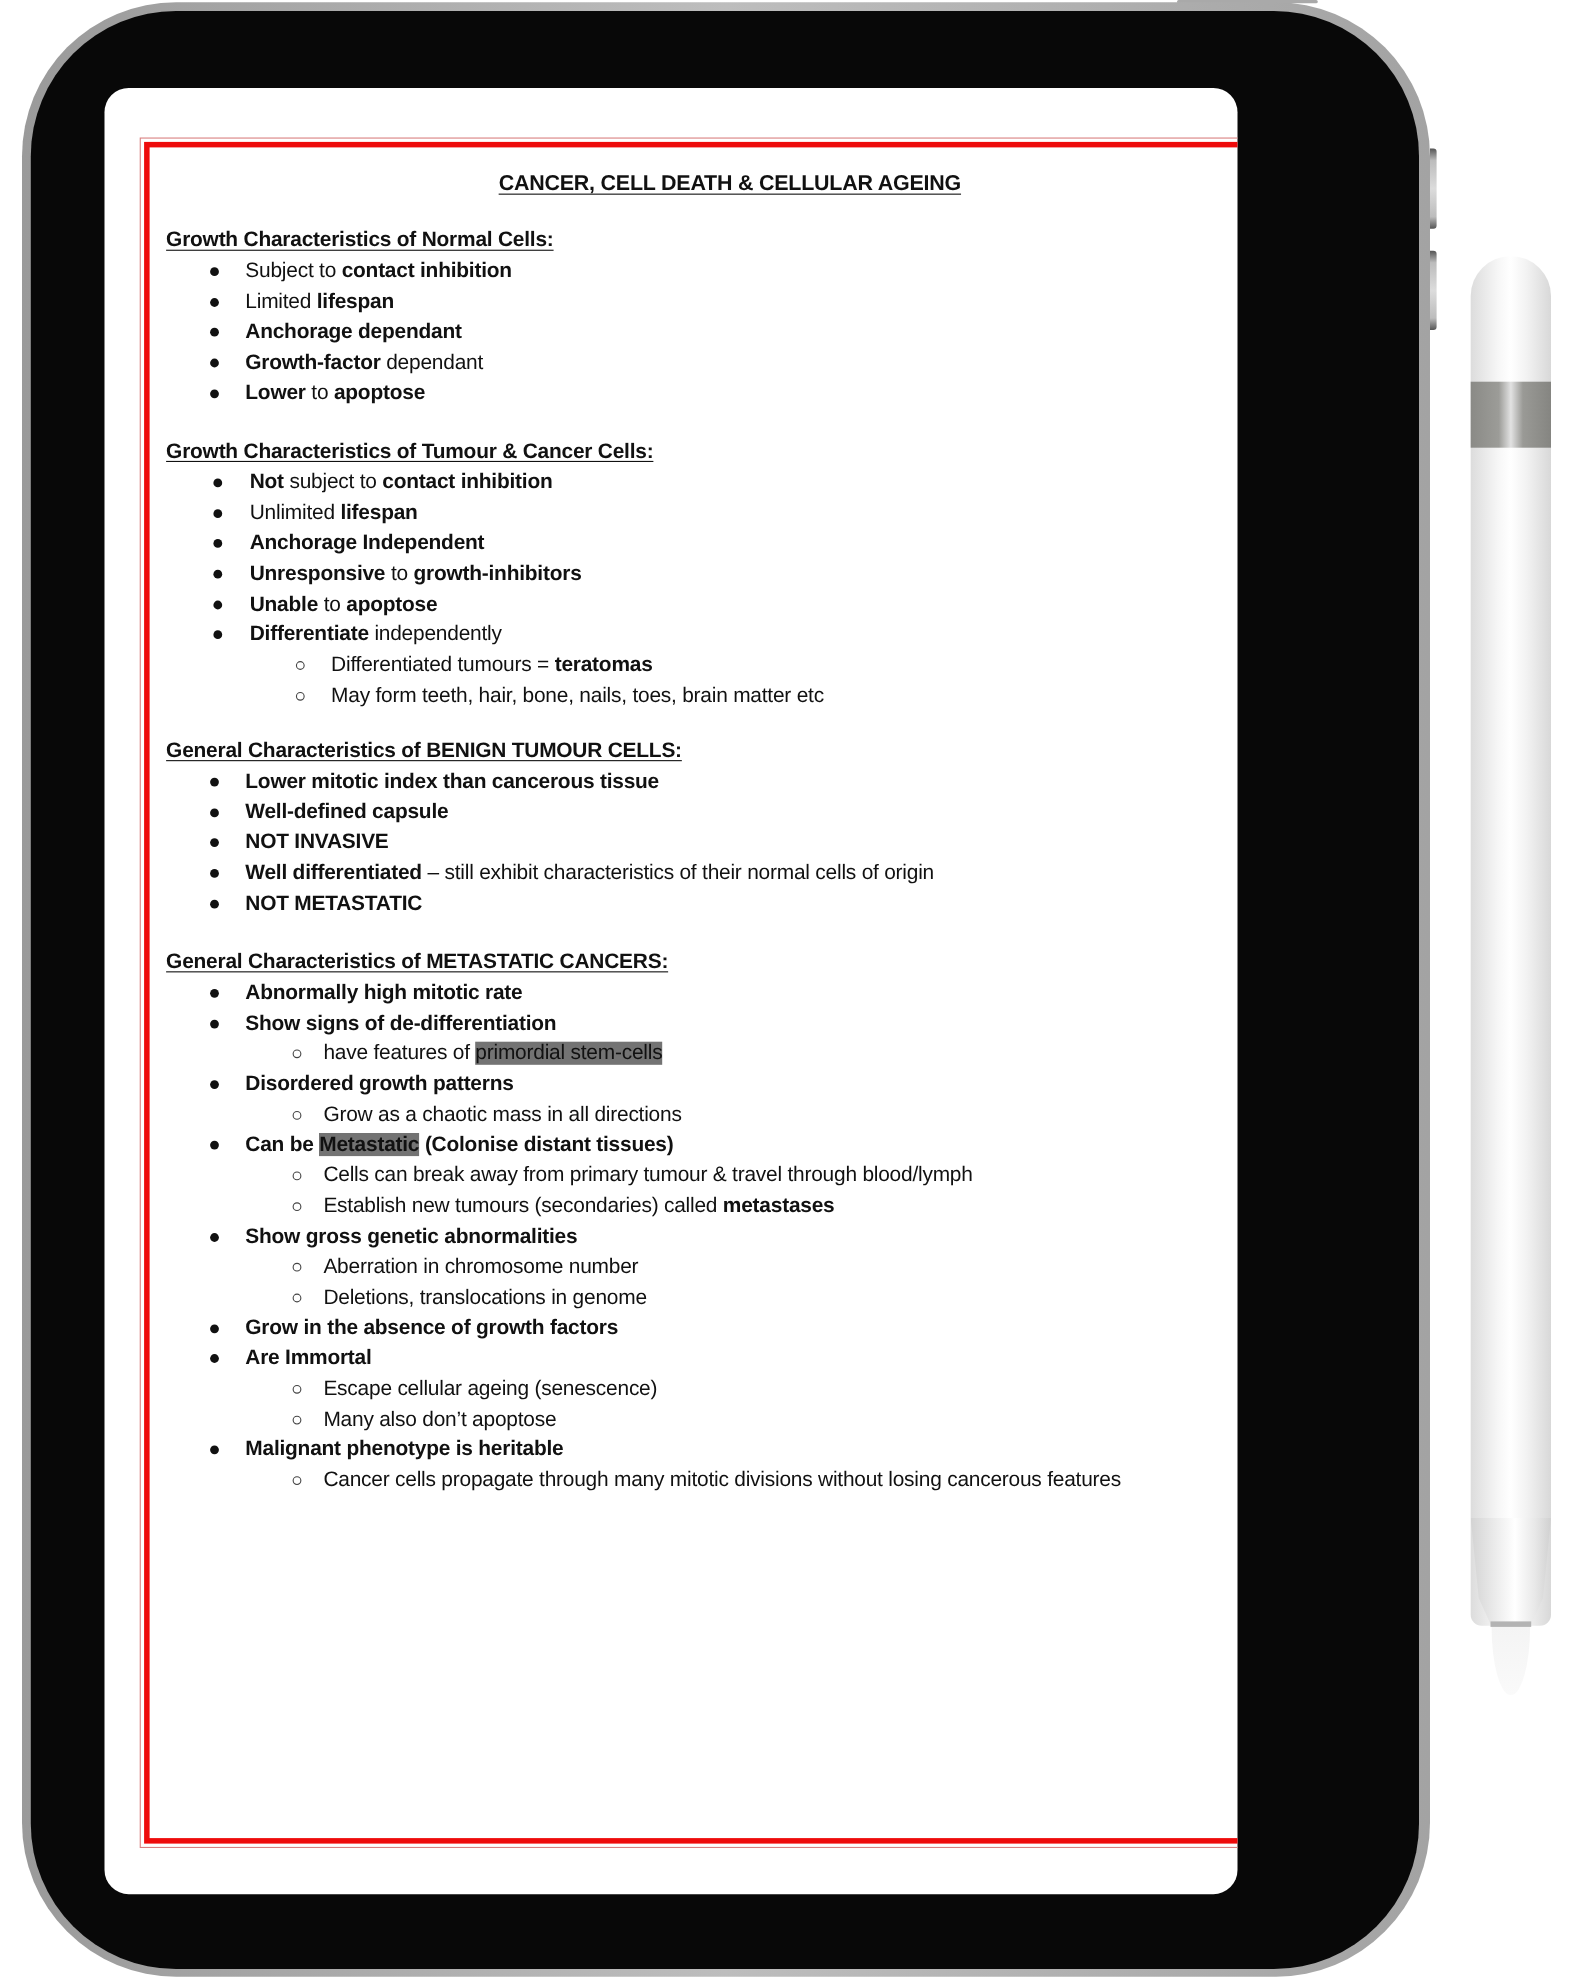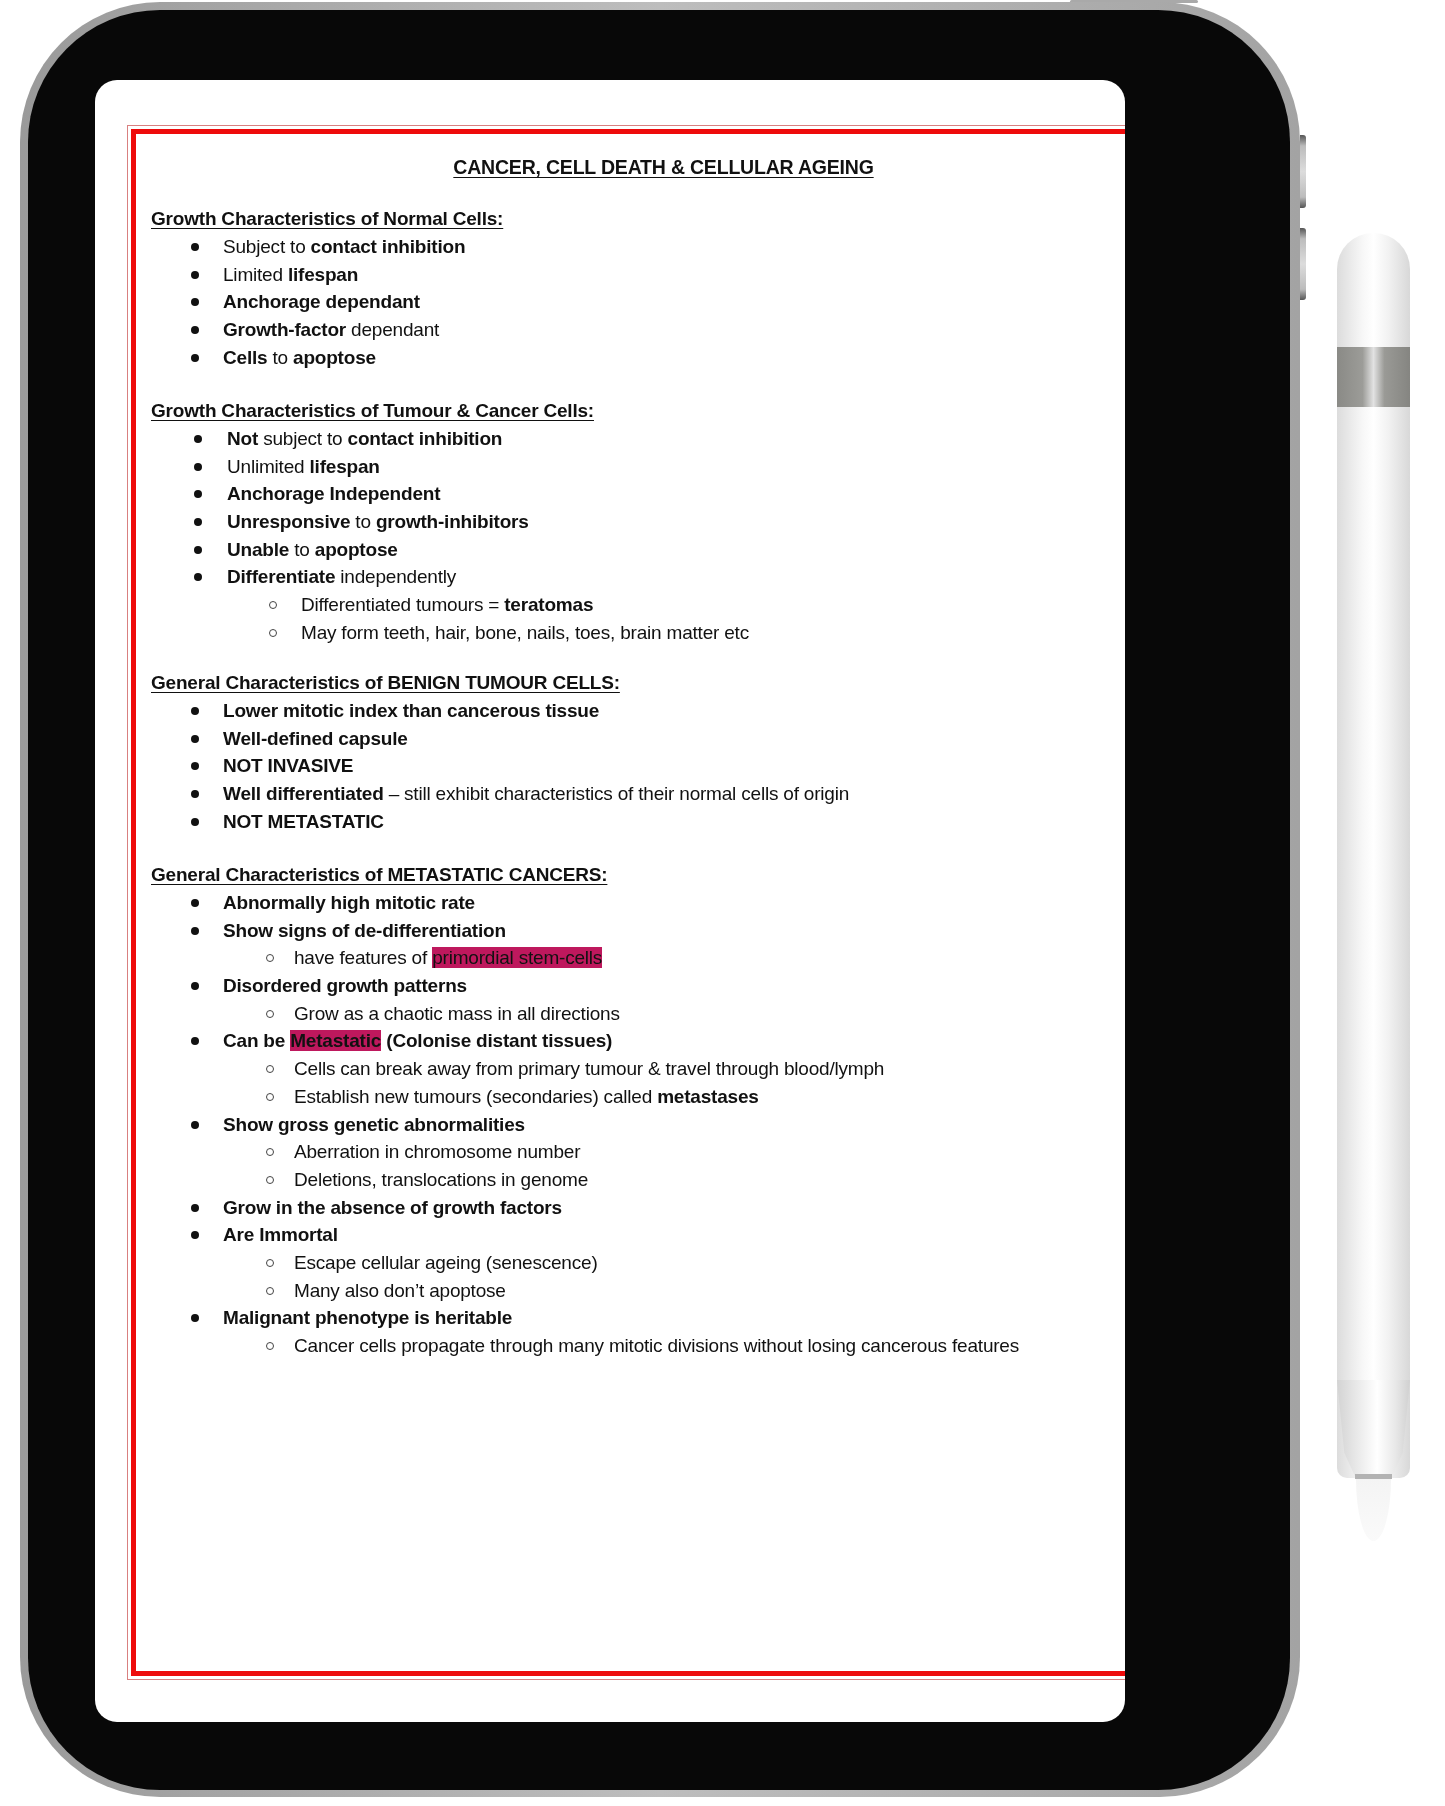--- a/index.html
+++ b/index.html
@@ -56,21 +56,21 @@
       position: absolute; width: 8px; height: 8px; border-radius: 50%;
       background: #111; top: 10px;
     }
     .circle {
       position: absolute; width: 8px; height: 8px; border-radius: 50%;
       border: 1px solid #444; top: 10px; box-sizing: border-box;
     }
     .txt { position: absolute; top: 0; }
     .b { font-weight: bold; }
     .i { }
-    .hl { background: #be185d; margin-top: 23px; }
+    .hl { background: #737373; margin-top: 23px; }
 
     .pencil {
       position: absolute; left: 1337px; top: 233px; width: 73px; height: 1245px;
       background: linear-gradient(90deg, #dcdcdc 0%, #f7f7f7 35%, #ffffff 50%, #f2f2f2 70%, #d8d8d8 100%);
       border-radius: 36px 36px 10px 10px;
     }
     .pencil-band {
       position: absolute; left: 1337px; top: 347px; width: 73px; height: 60px;
       background: linear-gradient(90deg, #8a8a86 0%, #9c9c98 35%, #e2e2e2 50%, #9a9a96 65%, #858581 100%);
     }
@@ -116,21 +116,21 @@
             <div class="row">
               <span class="bullet" style="left: 40px;"></span>
               <span class="txt" style="left: 72px;"><span class="b">Anchorage dependant</span></span>
             </div>
             <div class="row">
               <span class="bullet" style="left: 40px;"></span>
               <span class="txt" style="left: 72px;"><span class="b">Growth-factor</span><span class=""> dependant</span></span>
             </div>
             <div class="row">
               <span class="bullet" style="left: 40px;"></span>
-              <span class="txt" style="left: 72px;"><span class="b">Cells</span><span class=""> to </span><span class="b">apoptose</span></span>
+              <span class="txt" style="left: 72px;"><span class="b">Lower</span><span class=""> to </span><span class="b">apoptose</span></span>
             </div>
           </div>
         <div class="section" id="sec1" style="top:263px;">
             <div class="section-heading">Growth Characteristics of Tumour &amp; Cancer Cells:</div>
             <div class="row">
               <span class="bullet" style="left: 43px;"></span>
               <span class="txt" style="left: 76px;"><span class="b">Not</span><span class=""> subject to </span><span class="b">contact inhibition</span></span>
             </div>
             <div class="row">
               <span class="bullet" style="left: 43px;"></span>

